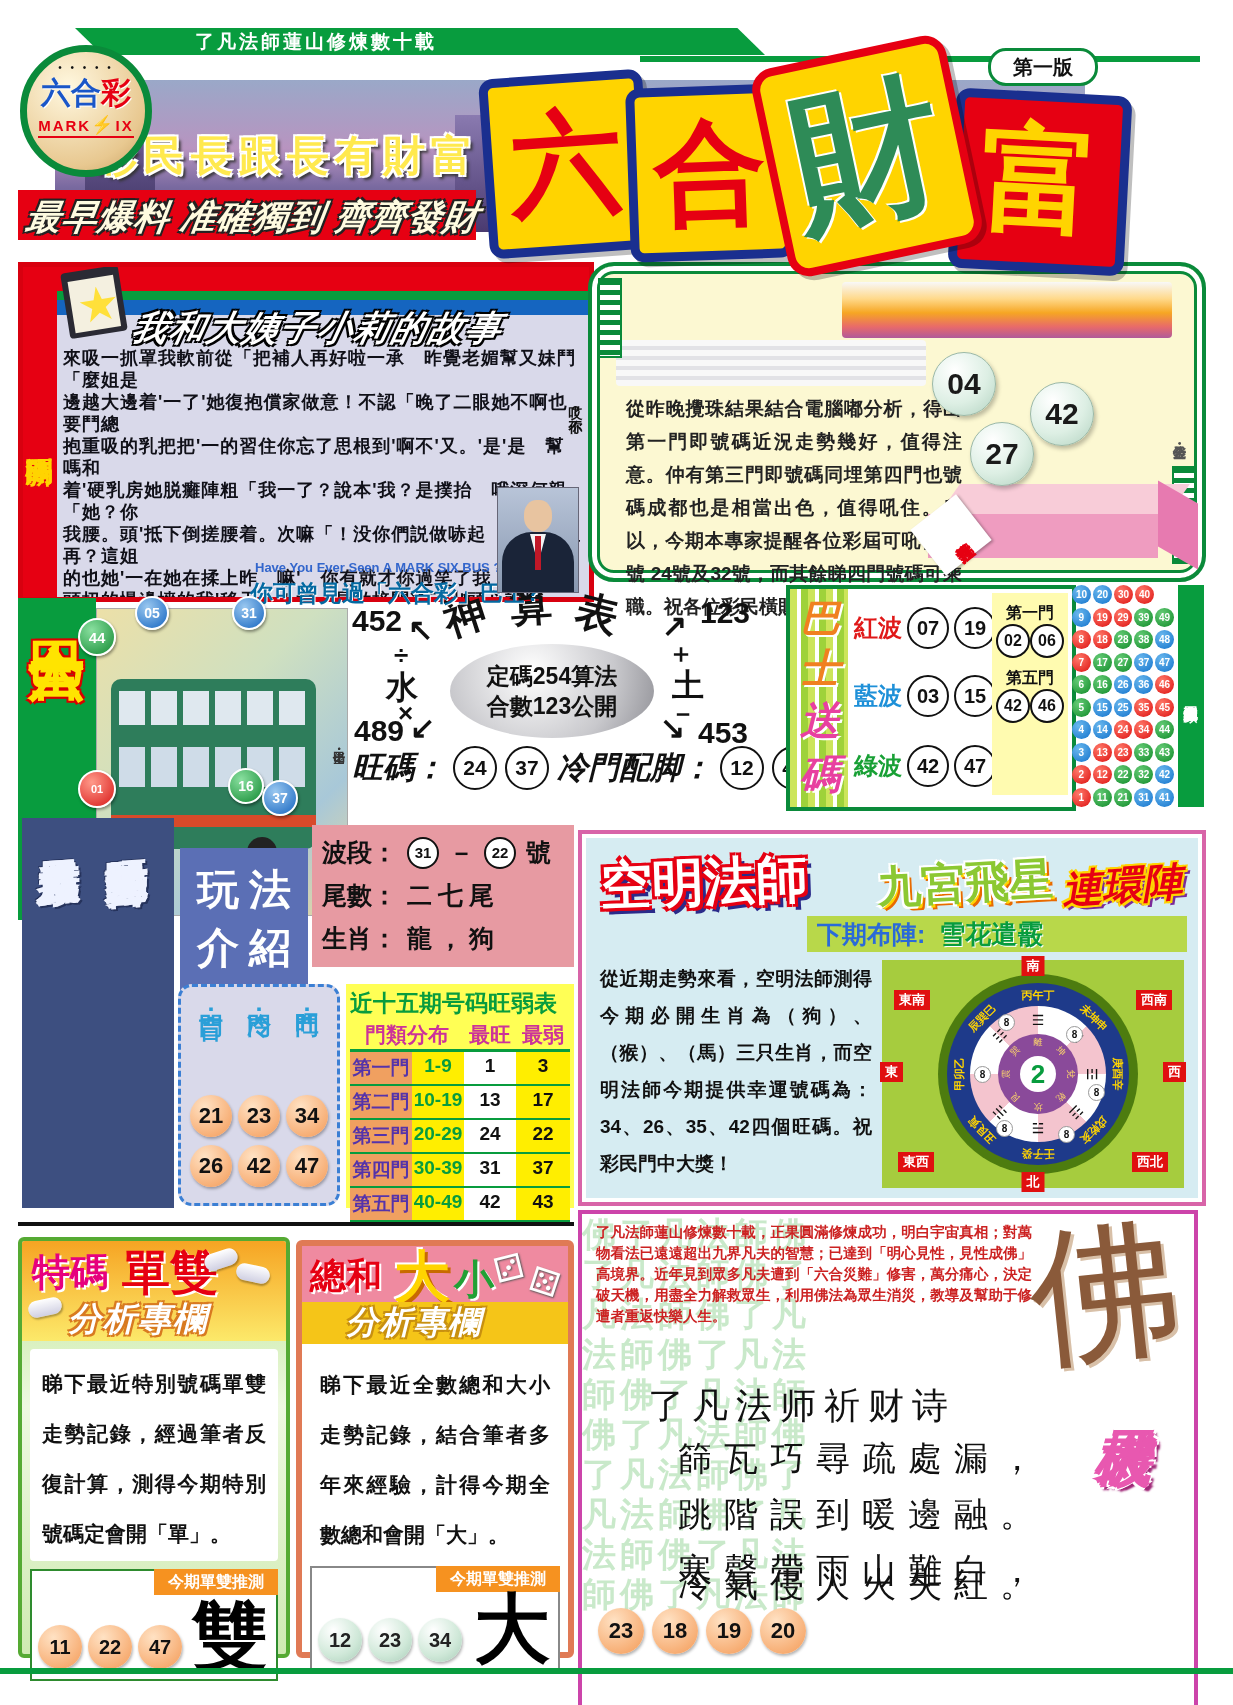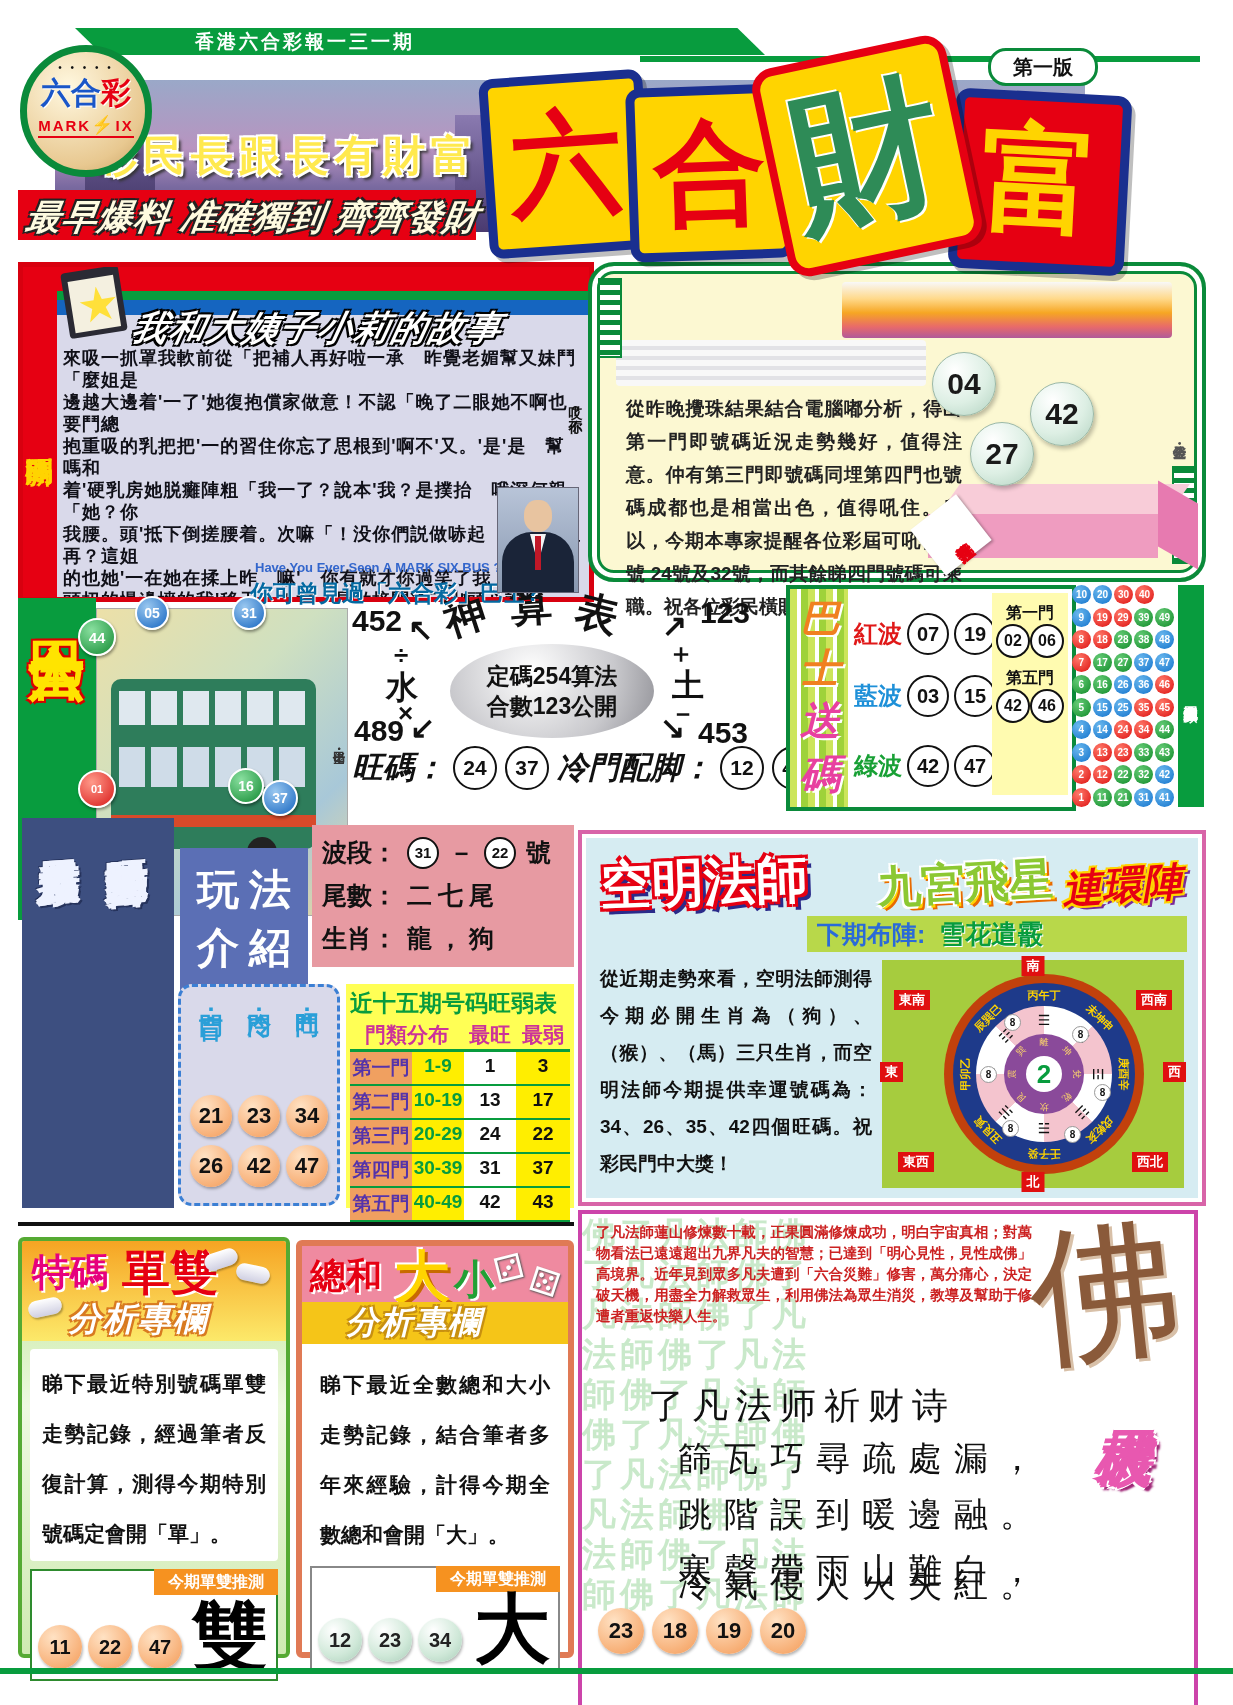--- a/index.html
+++ b/index.html
@@ -171,21 +171,21 @@
      text-shadow:-3px -3px 0 #e60012,3px -3px 0 #e60012,-3px 3px 0 #e60012,3px 3px 0 #e60012,6px 6px 0 #2a2a8a;}
   .m-t2{position:absolute;left:295px;top:20px;font-size:44px;font-weight:bold;color:#8cc832;transform:rotate(-3deg);
      text-shadow:-2px -2px 0 #fff,2px -2px 0 #fff,-2px 2px 0 #fff,2px 2px 0 #ffd400,4px 4px 0 #e86a00;}
   .m-t3{position:absolute;left:480px;top:24px;font-size:40px;font-weight:bold;font-style:italic;color:#e60012;transform:rotate(-4deg);
      text-shadow:-2px -2px 0 #ffd400,2px -2px 0 #ffd400,-2px 2px 0 #ffd400,2px 2px 0 #ffd400,4px 4px 0 #7a2a9a;}
   .m-sub{position:absolute;left:225px;top:82px;width:380px;height:36px;background:#b8d84a;display:flex;align-items:center;gap:14px;padding-left:10px;box-sizing:border-box;}
   .m-sub .sl{font-size:25px;font-weight:bold;color:#2a6ad8;}
   .m-sub .sv{font-size:26px;font-weight:bold;color:#089c3e;text-shadow:1px 1px 0 #fff;}
   .m-body{position:absolute;left:18px;top:126px;width:272px;font-size:19px;font-weight:bold;line-height:37px;text-align:justify;}
   .wheel-panel{position:absolute;left:300px;top:126px;width:302px;height:228px;background:#a6cc3e;}
-  .wheel{position:absolute;left:62px;top:14px;width:200px;height:200px;border-radius:50%;background:#c2410c;}
+  .wheel{position:absolute;left:56px;top:14px;width:200px;height:200px;border-radius:50%;background:#4d7c0f;}
   .w-navy{position:absolute;inset:9px;border-radius:50%;background:#1e3a8a;}
   .w-seg{position:absolute;inset:32px;border-radius:50%;
      background:conic-gradient(#fff 0 45deg,#f4c4ce 45deg 90deg,#fff 90deg 135deg,#f4c4ce 135deg 180deg,#fff 180deg 225deg,#f4c4ce 225deg 270deg,#fff 270deg 315deg,#f4c4ce 315deg 360deg);}
   .w-pur{position:absolute;inset:60px;border-radius:50%;background:#8a4a9a;}
   .w-core{position:absolute;inset:82px;border-radius:50%;background:#fff;display:flex;align-items:center;justify-content:center;
      font-size:26px;font-weight:bold;color:#089c3e;}
   .w-ring{position:absolute;left:50%;top:50%;font-size:11px;font-weight:bold;color:#ffd400;white-space:nowrap;}
   .w-tri{position:absolute;left:50%;top:50%;font-size:14px;color:#111;}
   .w-bag{position:absolute;left:50%;top:50%;font-size:9px;color:#ffd96a;}
   .w-badge{position:absolute;width:15px;height:15px;border-radius:50%;background:#fff;border:1px solid #999;
@@ -235,21 +235,21 @@
   .seal{position:absolute;right:34px;top:170px;font-size:58px;font-weight:bold;font-style:italic;color:#e858b0;line-height:74px;
      text-shadow:-2px -2px 0 #fff,2px -2px 0 #fff,-2px 2px 0 #fff,3px 3px 2px #a02878;}
   .seal-cap{position:absolute;right:6px;bottom:10px;font-size:11px;color:#e060a8;font-weight:bold;}
   .bottom-line{left:0px;top:1668px;width:1233px;height:6px;background:#089c3e;}
 </style>
 </head>
 <body>
 
 <div class="page">
 
-  <div class="abs ribbon">香港六合彩報一三一期</div>
+  <div class="abs ribbon">了凡法師蓮山修煉數十載</div>
   <div class="abs ribbon-line"></div>
 
   <div class="abs logo">
     <div class="logo-dots">•&nbsp;•&nbsp;•&nbsp;•&nbsp;•</div>
     <div class="logo-cn"><span>六合</span><i>彩</i></div>
     <div class="logo-en"><span>MARK</span><span class="bolt">⚡</span><span>IX</span></div>
   </div>
 
   <div class="abs cityphoto">
     <div class="bldg" style="left:30px;top:60px;width:70px;height:92px;"></div>
@@ -381,21 +381,21 @@
     <span class="oball" style="width:40px;height:40px;font-size:21px;">43</span>
   </div>
 
   <div class="abs send">
     <div class="send-side">
       <div style="top:2px;color:#f08020;">巴</div>
       <div style="top:52px;color:#f08020;">士</div>
       <div style="top:104px;color:#e840a0;">送</div>
       <div style="top:158px;color:#e840a0;">碼</div>
     </div>
-    <div class="wave-row" style="top:18px;margin-top:6px;">
+    <div class="wave-row" style="top:18px;">
       <span class="wave-name" style="color:#e01818;">紅波</span>
       <span class="oball" style="width:38px;height:38px;font-size:20px;">07</span>
       <span class="oball" style="width:38px;height:38px;font-size:20px;">19</span>
     </div>
     <div class="wave-row" style="top:86px;">
       <span class="wave-name" style="color:#1e90d8;">藍波</span>
       <span class="oball" style="width:38px;height:38px;font-size:20px;">03</span>
       <span class="oball" style="width:38px;height:38px;font-size:20px;">15</span>
     </div>
     <div class="wave-row" style="top:156px;">

